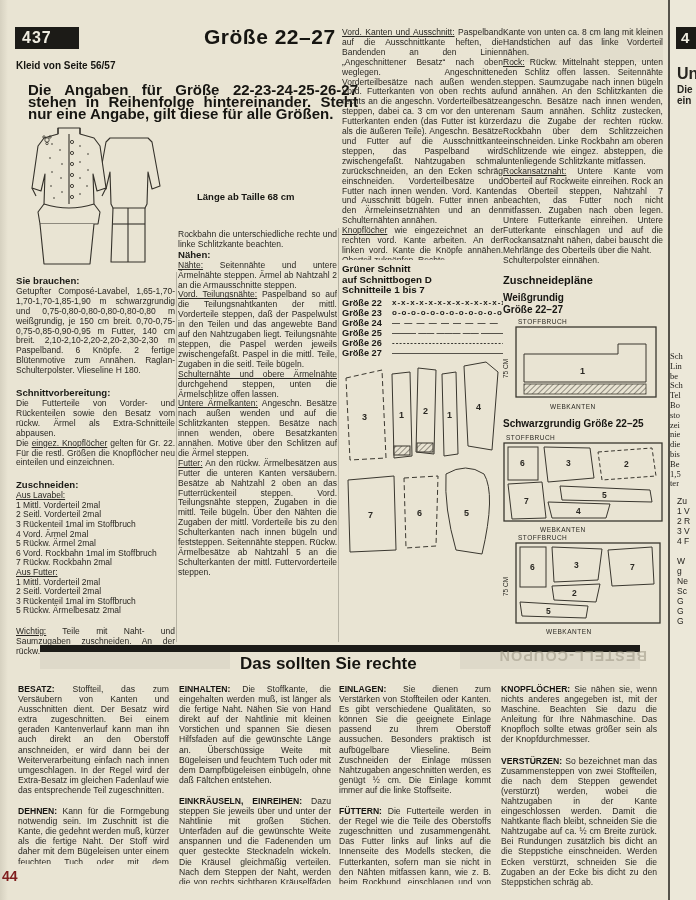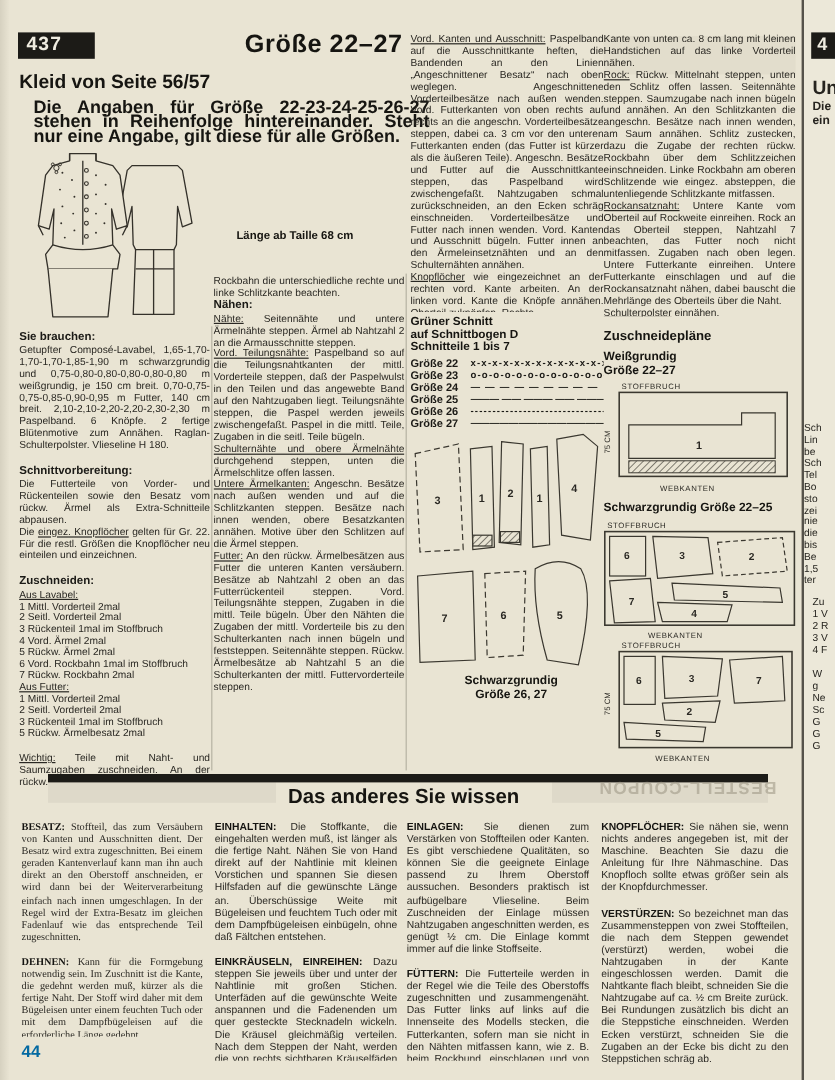--- a/index.html
+++ b/index.html
@@ -40,21 +40,21 @@
       <span>4</span>
     </div>
     <div class="abs b preline" style="left:7px;top:68px;font-size:16px;line-height:11px;">Un</div>
     <div class="abs b preline" style="left:7px;top:84px;font-size:10px;line-height:11px;">Die
 ein</div>
     <div class="abs preline" style="left:7px;top:296px;font-size:8.5px;line-height:10px;margin-left:48px;">Sie
 0,85
 140
 m H
 seli</div>
-    <div class="abs preline" style="left:0;top:352px;font-size:8.5px;line-height:9.8px;">Sch
+    <div class="abs preline" style="left:0;top:352px;font-size:8.5px;line-height:9.8px;font-family:Liberation Serif, serif;">Sch
 Lin
 be
 Sch
 Tel
 Bo
 sto
 zei
 nie
 die
 bis
@@ -75,21 +75,21 @@
 G</div>
   </div>
 
   <div class="abs rule" style="left:176px;top:272px;width:1px;height:370px;opacity:.55;"></div>
   <div class="abs rule" style="left:338px;top:228px;width:1px;height:414px;opacity:.55;"></div>
 
   <div class="abs blackbox" style="left:15px;top:27px;width:64px;height:22px;">
     <span class="abs" style="left:7px;top:2px;font-size:16px;letter-spacing:1px;">437</span>
   </div>
   <div class="abs b" style="left:204px;top:25px;font-size:21px;letter-spacing:.5px;color:#161511;">Größe 22–27</div>
-  <div class="abs b" style="left:16px;top:60px;font-size:16px;color:#161511;">Kleid von Seite 56/57</div>
+  <div class="abs b" style="left:16px;top:60px;font-size:10px;color:#161511;">Kleid von Seite 56/57</div>
   <div class="abs b" style="left:28px;top:84px;width:330px;font-size:15px;line-height:11.8px;text-align:justify;color:#161511;">Die Angaben für Größe 22-23-24-25-26-27 stehen in Reihenfolge hintereinander. Steht nur eine Angabe, gilt diese für alle Größen.</div>
 
   <svg class="abs" style="left:14px;top:112px;" width="164" height="160" viewBox="0 0 164 160">
     <g fill="none" stroke="#34312a" stroke-width="1.1" stroke-linejoin="round">
 
       <path d="M96 26 L134 26 L138 30 L146 74 L138 77 L134 60 L133 92 L131 96 L99 96 L97 92 L96 60 L92 77 L84 74 L92 30 Z"></path>
       <path d="M99 96 L97 150 L131 150 L131 96"></path>
       <path d="M114 96 L114 150"></path>
       <path d="M99 112 L131 112"></path>
 
@@ -231,24 +231,20 @@
       <text x="20" y="62">3</text>
       <text x="57" y="60">1</text>
       <text x="81" y="56">2</text>
       <text x="105" y="60">1</text>
       <text x="134" y="52">4</text>
       <text x="26" y="160">7</text>
       <text x="75" y="158">6</text>
       <text x="122" y="158">5</text>
     </g>
   </svg>
-  <div class="abs b" style="left:360px;top:562px;width:132px;text-align:center;font-size:10px;line-height:11.5px;color:#161511;">
-    <div>Schwarzgrundig</div>
-    <div>Größe 26, 27</div>
-  </div>
 
   <div class="abs txt" style="left:503px;top:28px;width:160px;height:236px;overflow:hidden;">
     <p style="margin-bottom:0;">Kante von unten ca. 8 cm lang mit kleinen Handstichen auf das linke Vorderteil nähen.</p>
     <p style="margin-bottom:0;"><span class="lead">Rock:</span><span> Rückw. Mittelnaht steppen, unten den Schlitz offen lassen. Seitennähte steppen. Saumzugabe nach innen bügeln und annähen. An den Schlitzkanten die angeschn. Besätze nach innen wenden, am Saum annähen. Schlitz zustecken, dazu die Zugabe der rechten rückw. Rockbahn über dem Schlitzzeichen einschneiden. Linke Rockbahn am oberen Schlitzende wie eingez. absteppen, die untenliegende Schlitzkante mitfassen.</span></p>
     <p style="margin-bottom:0;"><span class="lead">Rockansatznaht:</span><span> Untere Kante vom Oberteil auf Rockweite einreihen. Rock an das Oberteil steppen, Nahtzahl 7 beachten, das Futter noch nicht mitfassen. Zugaben nach oben legen. Untere Futterkante einreihen. Untere Futterkante einschlagen und auf die Rockansatznaht nähen, dabei bauscht die Mehrlänge des Oberteils über die Naht.</span></p>
     <p style="margin-bottom:0;"><span class="lead">Schulterpolster</span><span> einnähen.</span></p>
   </div>
 
   <div class="abs b" style="left:503px;top:274px;font-size:11px;color:#161511;">Zuschneidepläne</div>
   <div class="abs b" style="left:503px;top:292px;font-size:10px;line-height:11.5px;color:#161511;">
@@ -313,35 +309,35 @@
       <text x="128" y="38">7</text>
       <text x="70" y="64">2</text>
       <text x="44" y="82">5</text>
     </g>
     <text x="44" y="102" font-size="6.5" letter-spacing="0.5" fill="#2a2823" font-family="Liberation Sans, sans-serif">WEBKANTEN</text>
   </svg>
 
   <div class="abs ghostband" style="left:40px;top:652px;width:190px;height:17px;"></div>
   <div class="abs ghostband" style="left:460px;top:652px;width:180px;height:17px;"></div>
   <div class="abs bar" style="left:40px;top:645px;width:600px;height:7px;"></div>
-  <div class="abs b" style="left:240px;top:654px;font-size:17px;color:#161511;">Das anderes Sie wissen</div>
+  <div class="abs b" style="left:240px;top:654px;font-size:17px;color:#161511;">Das sollten Sie rechte</div>
   <div class="abs b" style="left:492px;top:648px;width:155px;font-size:14.5px;letter-spacing:1px;color:#9b9583;opacity:.55;transform:rotate(180deg);">BESTELL-COUPON</div>
 
-  <div class="abs gloss" style="left:18px;top:684px;width:151px;height:180px;overflow:hidden;font-family:Liberation Serif, serif;">
+  <div class="abs gloss" style="left:18px;top:684px;width:151px;height:180px;overflow:hidden;">
     <p><span class="gl">BESATZ:</span><span> Stoffteil, das zum Versäubern von Kanten und Ausschnitten dient. Der Besatz wird extra zugeschnitten. Bei einem geraden Kantenverlauf kann man ihn auch direkt an den Oberstoff anschneiden, er wird dann bei der Weiterverarbeitung einfach nach innen umgeschlagen. In der Regel wird der Extra-Besatz im gleichen Fadenlauf wie das entsprechende Teil zugeschnitten.</span></p>
     <p><span class="gl">DEHNEN:</span><span> Kann für die Formgebung notwendig sein. Im Zuschnitt ist die Kante, die gedehnt werden muß, kürzer als die fertige Naht. Der Stoff wird daher mit dem Bügeleisen unter einem feuchten Tuch oder mit dem Dampfbügeleisen auf die erforderliche Länge gedehnt.</span></p>
   </div>
   <div class="abs gloss" style="left:179px;top:684px;width:152px;height:200px;overflow:hidden;">
     <p><span class="gl">EINHALTEN:</span><span> Die Stoffkante, die eingehalten werden muß, ist länger als die fertige Naht. Nähen Sie von Hand direkt auf der Nahtlinie mit kleinen Vorstichen und spannen Sie diesen Hilfsfaden auf die gewünschte Länge an. Überschüssige Weite mit Bügeleisen und feuchtem Tuch oder mit dem Dampfbügeleisen einbügeln, ohne daß Fältchen entstehen.</span></p>
     <p><span class="gl">EINKRÄUSELN, EINREIHEN:</span><span> Dazu steppen Sie jeweils über und unter der Nahtlinie mit großen Stichen. Unterfäden auf die gewünschte Weite anspannen und die Fadenenden um quer gesteckte Stecknadeln wickeln. Die Kräusel gleichmäßig verteilen. Nach dem Steppen der Naht, werden die von rechts sichtbaren Kräuselfäden entfernt.</span></p>
   </div>
   <div class="abs gloss" style="left:339px;top:684px;width:152px;height:200px;overflow:hidden;">
     <p><span class="gl">EINLAGEN:</span><span> Sie dienen zum Verstärken von Stoffteilen oder Kanten. Es gibt verschiedene Qualitäten, so können Sie die geeignete Einlage passend zu Ihrem Oberstoff aussuchen. Besonders praktisch ist aufbügelbare Vlieseline. Beim Zuschneiden der Einlage müssen Nahtzugaben angeschnitten werden, es genügt ½ cm. Die Einlage kommt immer auf die linke Stoffseite.</span></p>
     <p><span class="gl">FÜTTERN:</span><span> Die Futterteile werden in der Regel wie die Teile des Oberstoffs zugeschnitten und zusammengenäht. Das Futter links auf links auf die Innenseite des Modells stecken, die Futterkanten, sofern man sie nicht in den Nähten mitfassen kann, wie z. B. beim Rockbund, einschlagen und von Hand annähen.</span></p>
   </div>
   <div class="abs gloss" style="left:501px;top:684px;width:156px;height:210px;overflow:hidden;">
     <p><span class="gl">KNOPFLÖCHER:</span><span> Sie nähen sie, wenn nichts anderes angegeben ist, mit der Maschine. Beachten Sie dazu die Anleitung für Ihre Nähmaschine. Das Knopfloch sollte etwas größer sein als der Knopfdurchmesser.</span></p>
     <p><span class="gl">VERSTÜRZEN:</span><span> So bezeichnet man das Zusammensteppen von zwei Stoffteilen, die nach dem Steppen gewendet (verstürzt) werden, wobei die Nahtzugaben in der Kante eingeschlossen werden. Damit die Nahtkante flach bleibt, schneiden Sie die Nahtzugabe auf ca. ½ cm Breite zurück. Bei Rundungen zusätzlich bis dicht an die Steppstiche einschneiden. Werden Ecken verstürzt, schneiden Sie die Zugaben an der Ecke bis dicht zu den Steppstichen schräg ab.</span></p>
   </div>
 
-  <div class="abs b" style="left:18px;top:868px;font-size:14px;color:#0369a1;">44</div>
+  <div class="abs b" style="left:2px;top:868px;font-size:14px;color:#7f1d1d;">44</div>
 
 </div>
 
 </body></html>

